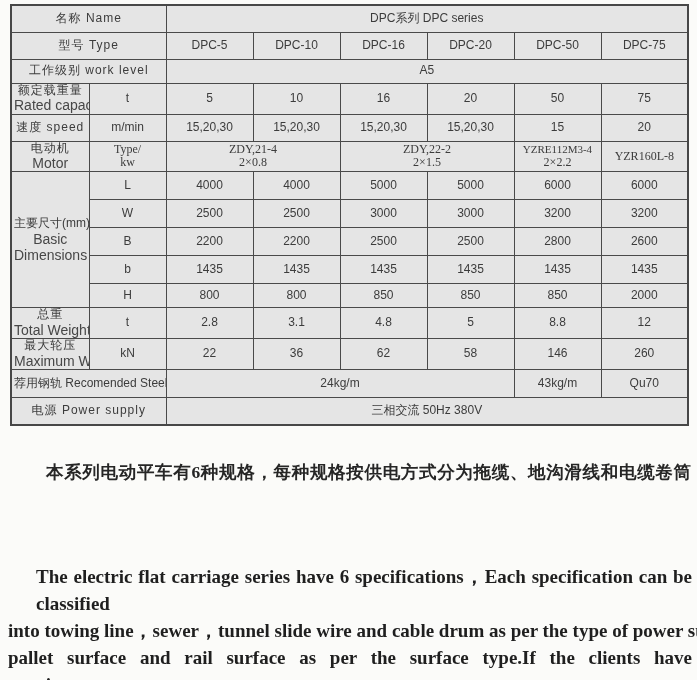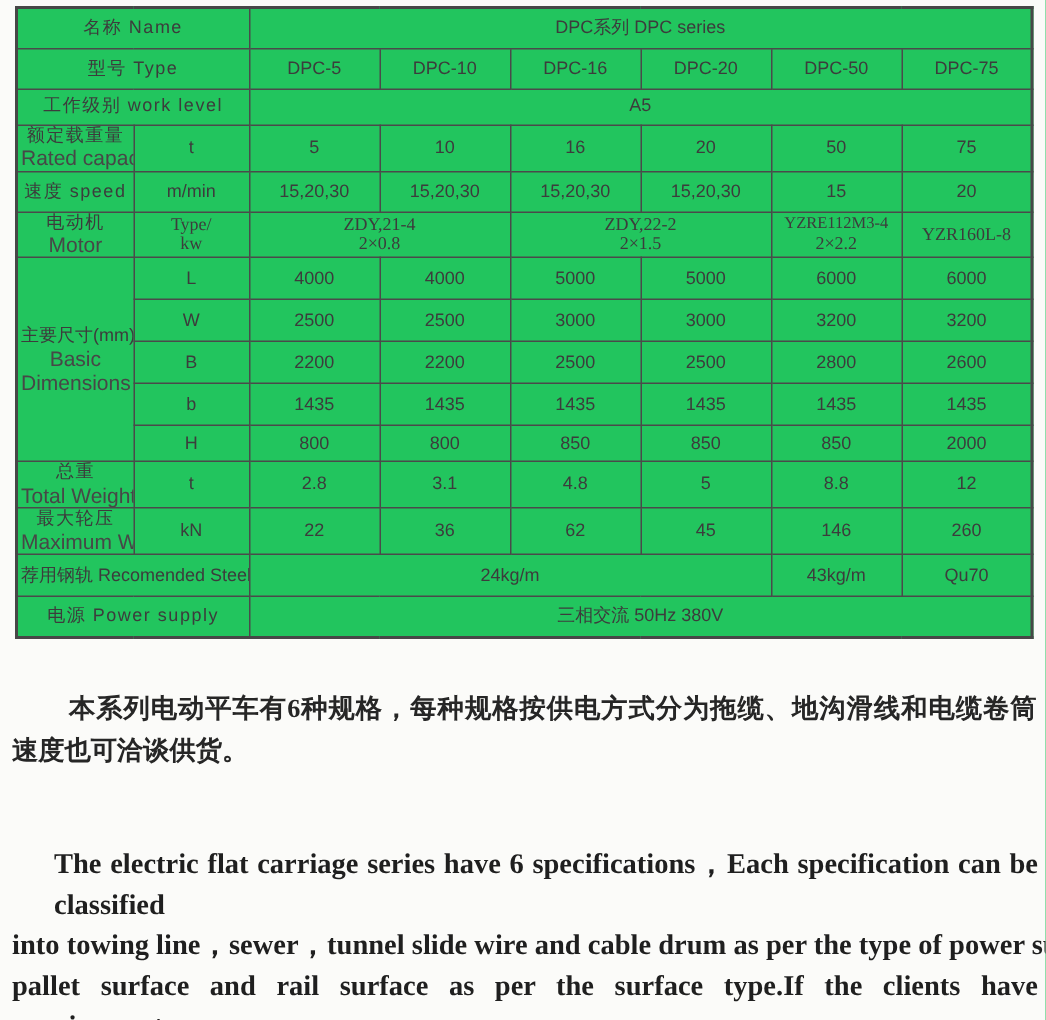--- a/index.html
+++ b/index.html
@@ -10,21 +10,21 @@
     font-family:"Liberation Sans", sans-serif;
     color:#3a3a3a;
     overflow:hidden;
   }
   .spec-table-wrap{position:absolute;left:10px;top:4px;}
   table.spec{
     border-collapse:collapse;
     table-layout:fixed;
     width:677px;
     border:2px solid #474747;
-    background:#22c55e;
+    background:#e5e5e5;
   }
   table.spec td{
     border:1px solid #4a4a4a;
     text-align:center;
     vertical-align:middle;
     padding:0 2px;
     font-size:12px;
     color:#3c3c3c;
     line-height:1.15;
     overflow:hidden;
@@ -216,21 +216,21 @@
 
   <tr style="height:26px">
     <td class="lbl two-line">
       <span class="cn">最大轮压</span>
       <span class="en tiny-en">Maximum Wheel Pessure</span>
     </td>
     <td>kN</td>
     <td>22</td>
     <td>36</td>
     <td>62</td>
-    <td>45</td>
+    <td>58</td>
     <td>146</td>
     <td>260</td>
   </tr>
 
   <tr style="height:28px">
     <td colspan="2" class="lbl" style="letter-spacing:0">荐用钢轨 Recomended Steel rail</td>
     <td colspan="4">24kg/m</td>
     <td>43kg/m</td>
     <td>Qu70</td>
   </tr>
@@ -238,21 +238,20 @@
   <tr style="height:27px">
     <td colspan="2" class="lbl">电源 Power supply</td>
     <td colspan="6">三相交流 50Hz 380V</td>
   </tr>
 </tbody>
     </table>
 </div>
 
 <div class="cn-para">
   <div class="line stretch indent">本系列电动平车有6种规格，每种规格按供电方式分为拖缆、地沟滑线和电缆卷筒</div>
-  <div class="line">速度也可洽谈供货。</div>
 </div>
 
 <div class="en-para">
   <div class="line stretch indent">The electric flat carriage series have 6 specifications，Each specification can be  classified</div>
   <div class="line">into towing line，sewer，tunnel slide wire and cable drum as per the type of power supply，</div>
   <div class="line stretch">pallet surface and rail surface as per the surface type.If the clients  have requirement,we can</div>
 
 </div>
 
 </body></html>

